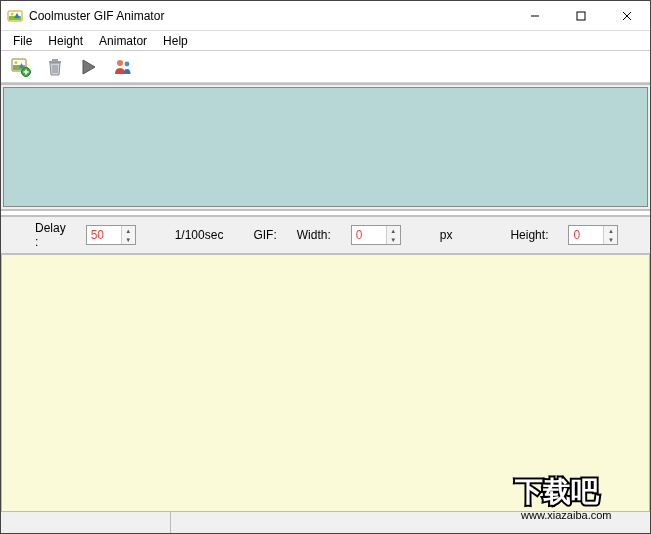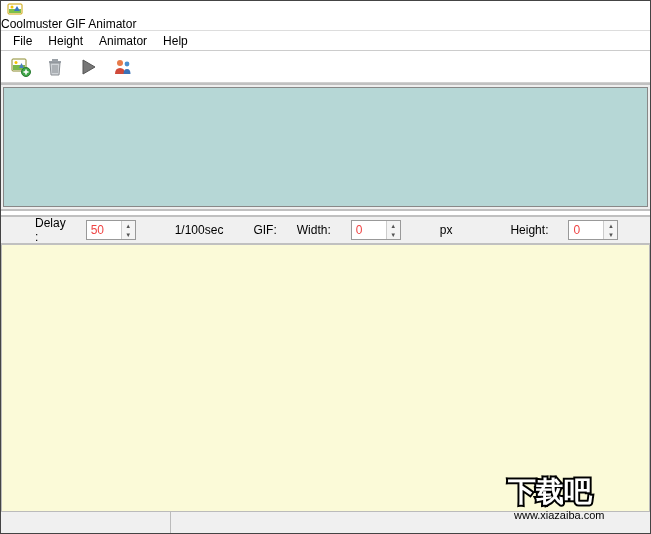--- a/index.html
+++ b/index.html
@@ -11,24 +11,23 @@
     height: 534px;
     border: 1px solid #444;
     display: flex;
     flex-direction: column;
     color: #000;
   }
   
   .titlebar {
     height: 30px;
     display: flex;
-    align-items: flex-start;
+    align-items: center;
     background: #fff;
     border-bottom: 1px solid #ddd;
-    flex-direction: column;
   }
   .titlebar .app-icon {
     width: 16px; height: 16px;
     margin: 0 6px;
     display: inline-flex;
   }
   .titlebar .title { flex: 0 0 auto; font-size: 12px; }
   .titlebar .spacer { flex: 1; }
   .winbtn {
     width: 46px; height: 30px;
@@ -74,21 +73,21 @@
     border: 1px solid #888;
   }
   
   .settings-outer {
     margin-top: 4px;
     border-top: 2px solid #c0c0c0;
     border-bottom: 2px solid #c0c0c0;
     background: #f3f3f3;
   }
   .settings {
-    height: 26px;
+    height: 36px;
     display: flex;
     align-items: center;
     padding: 0 6px;
     gap: 20px;
     background: #f0f0f0;
   }
   .lbl { }
   .lbl.first { margin-left: 28px; }
   .spin {
     display: inline-flex;
@@ -133,21 +132,21 @@
   }
   .status-cell {
     border-right: 1px solid #bbb;
     width: 170px;
     height: 100%;
   }
   .status-cell:last-child { flex:1; border-right:none; }
   
   .watermark {
     position: fixed;
-    right: 11px;
+    right: 4px;
     bottom: 4px;
     pointer-events: none;
   }
 </style>
 </head>
 <body>
 
 <div class="titlebar">
   <span class="app-icon">
     <svg width="16" height="16" viewBox="0 0 16 16">

